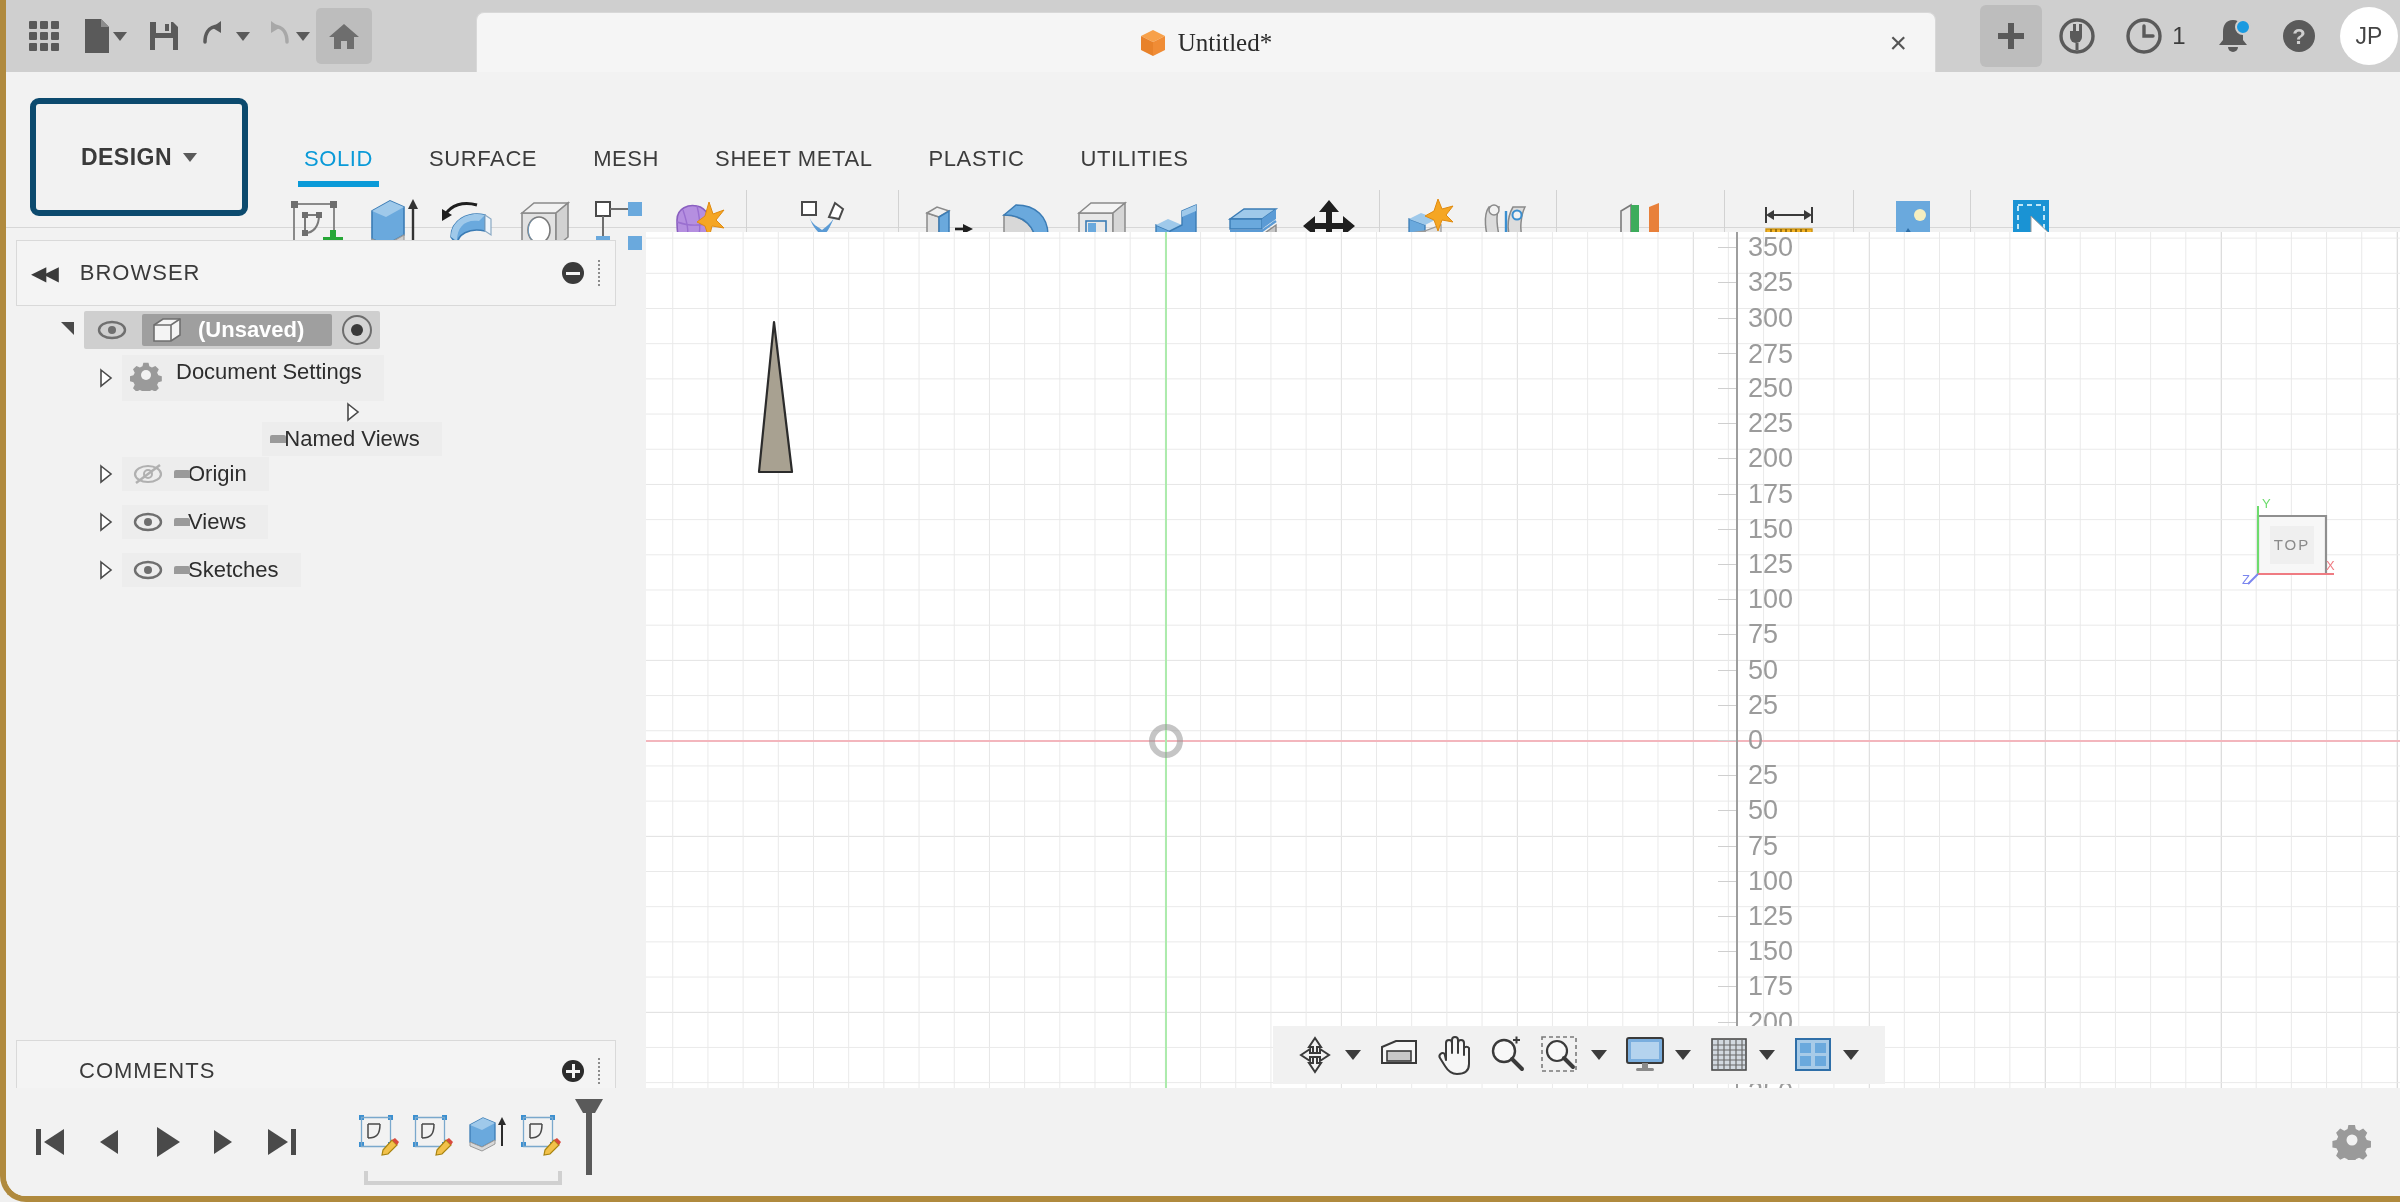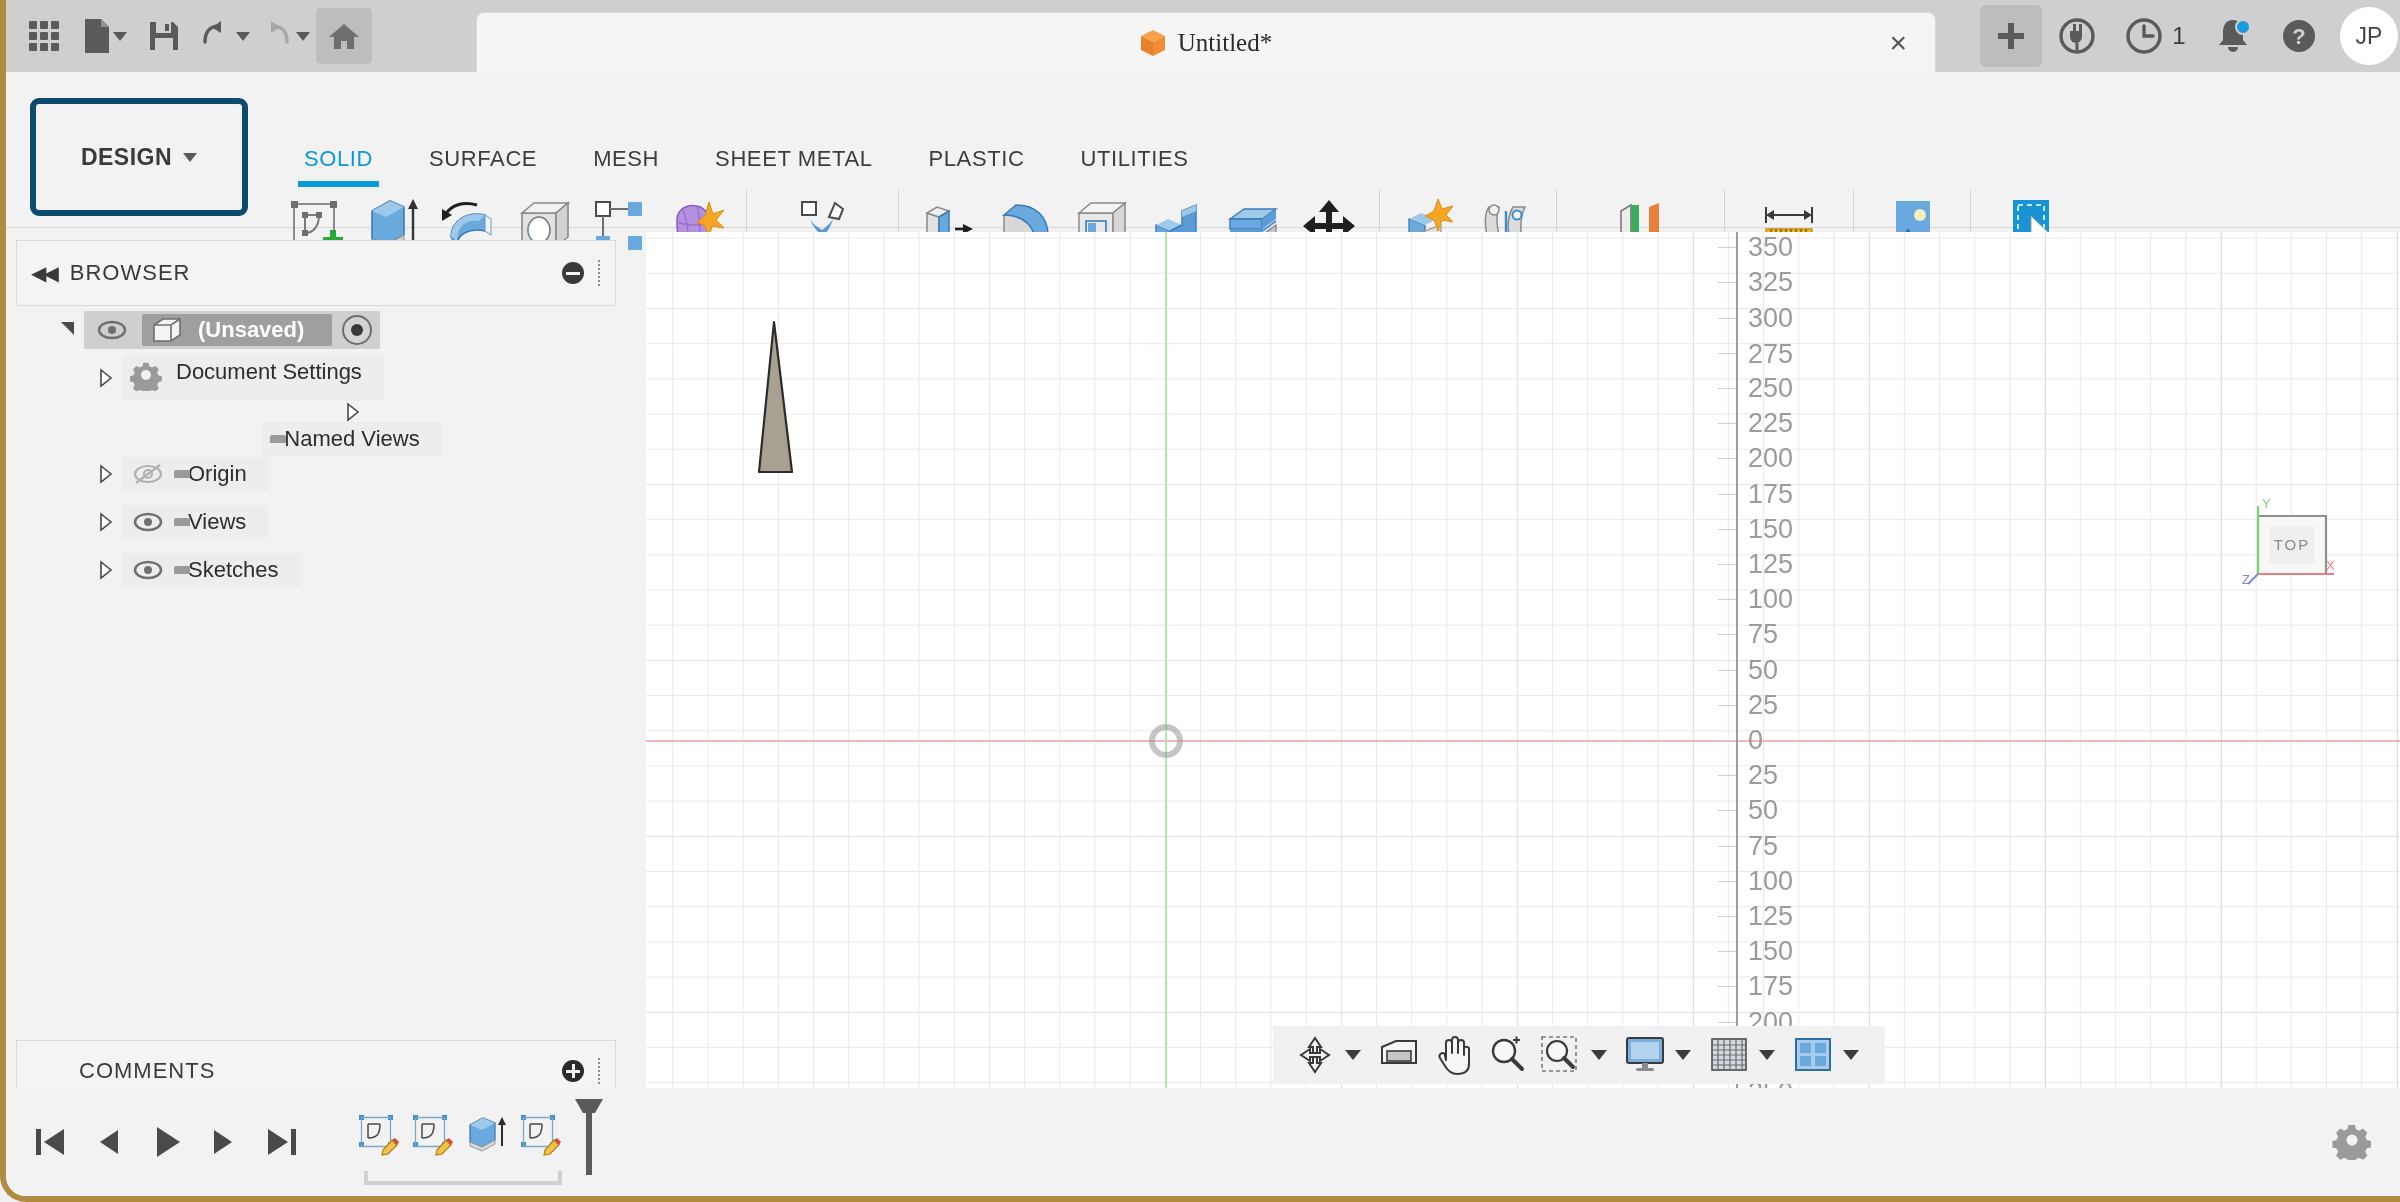--- a/index.html
+++ b/index.html
@@ -88,21 +88,21 @@
   .pitem.wide{ width:88px; }
   .plabel{ font-size:19px; color:#3c3c3c; letter-spacing:.5px; display:flex; align-items:center; gap:4px; margin-top:2px; cursor:pointer; }
   .sep{ width:1px; align-self:stretch; background:#d2d2d2; margin:6px 10px 30px 10px; }
 
   
   .browser{
     position:absolute; left:10px; top:240px; width:600px; height:66px;
     background:#f4f4f4; border:1px solid #d9d9d9;
     display:flex; align-items:center; padding:0 14px;
   }
-  .browser .bhead{ font-size:22px;color:#3a3a3a; letter-spacing:1px; margin-left:14px; }
+  .browser .bhead{ font-size:22px;color:#3a3a3a; letter-spacing:1px; margin-left:24px; }
   .collapse-ico{ color:#3a3a3a; font-size:20px; letter-spacing:-3px; }
   .browser .right{ margin-left:auto; display:flex; align-items:center; gap:14px; }
   .minus-circle{ width:22px;height:22px;border-radius:50%;background:#3a3a3a;position:relative;cursor:pointer; }
   .minus-circle:after{ content:"";position:absolute;left:4px;right:4px;top:9.5px;height:3px;background:#f4f4f4; }
   .grip{ width:3px;height:26px;border-left:2px dotted #8c8c8c;cursor:col-resize; }
 
   .tree{ position:absolute; left:10px; top:306px; width:600px; }
   .trow{ display:flex; align-items:center; height:48px; font-size:22px; color:#2d2d2d; cursor:pointer; }
   .arrow{ width:34px; display:flex; justify-content:center; color:#4a4a4a; font-size:17px; }
   .arrow-open{ width:0;height:0;border-left:13px solid transparent;border-top:13px solid #4a4a4a;transform:translateY(-2px); }

